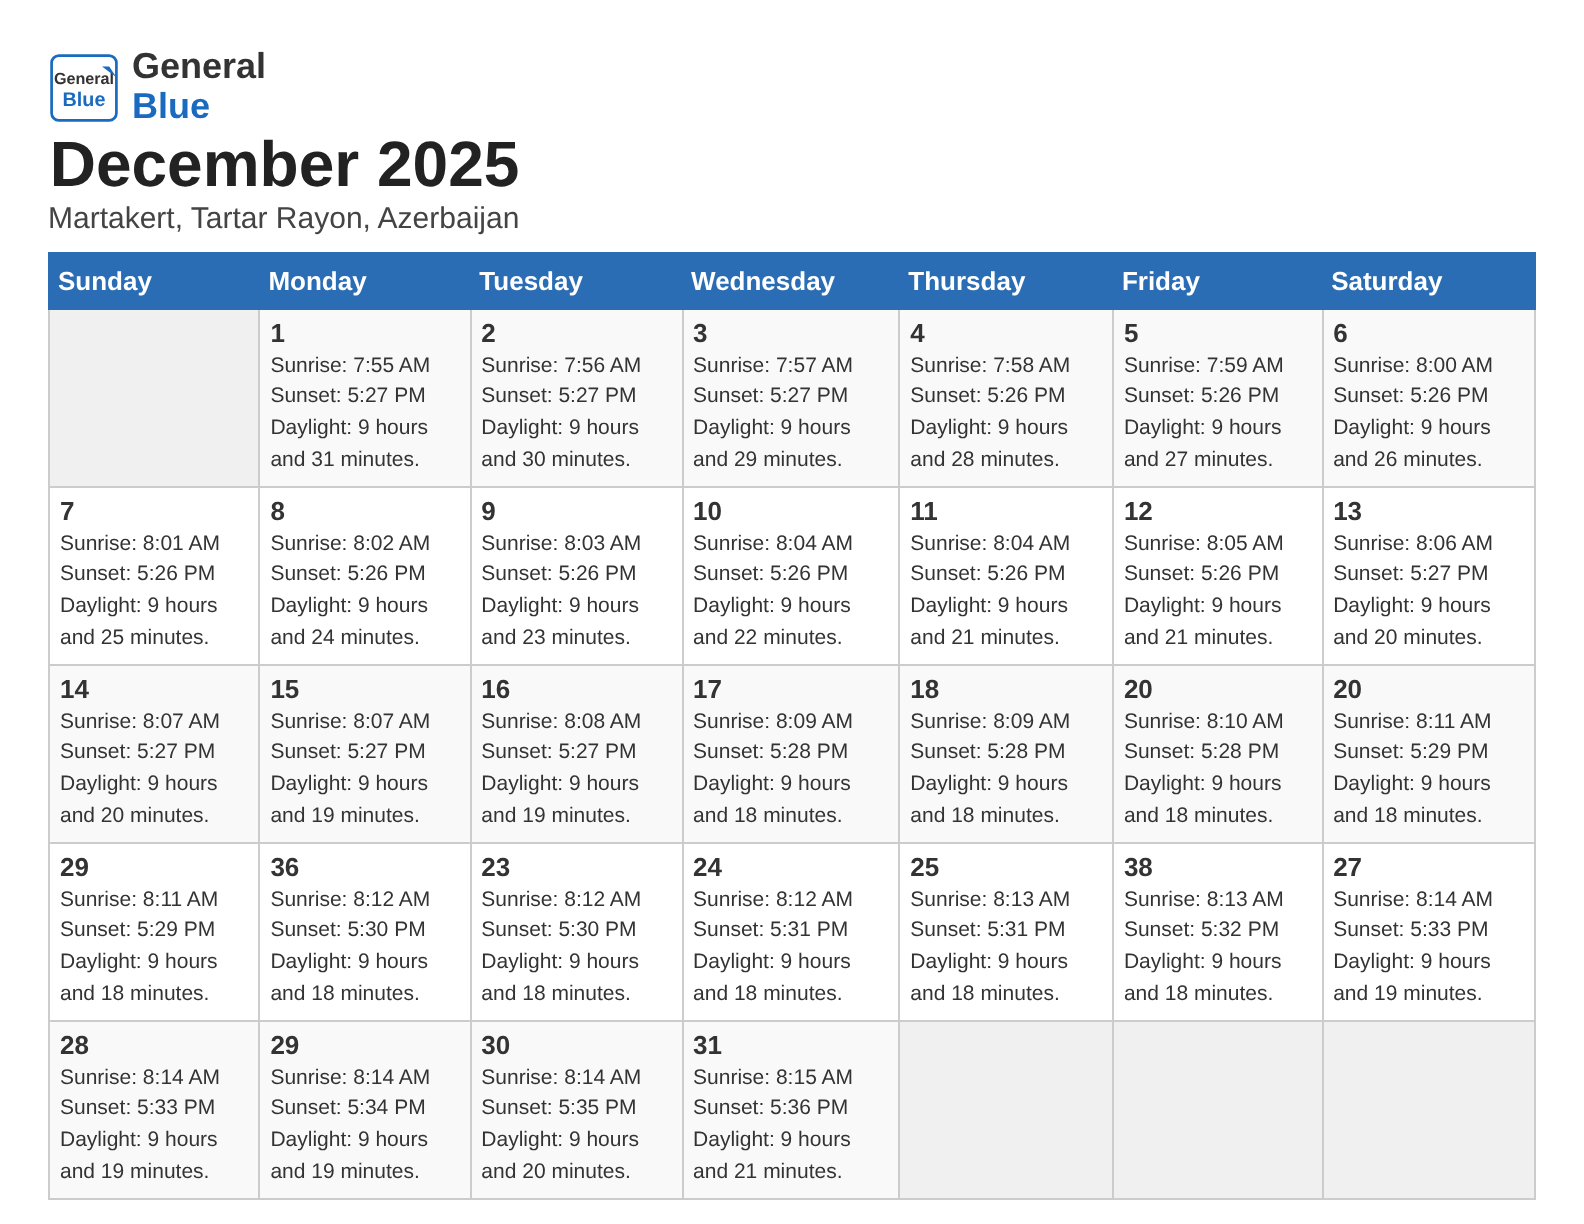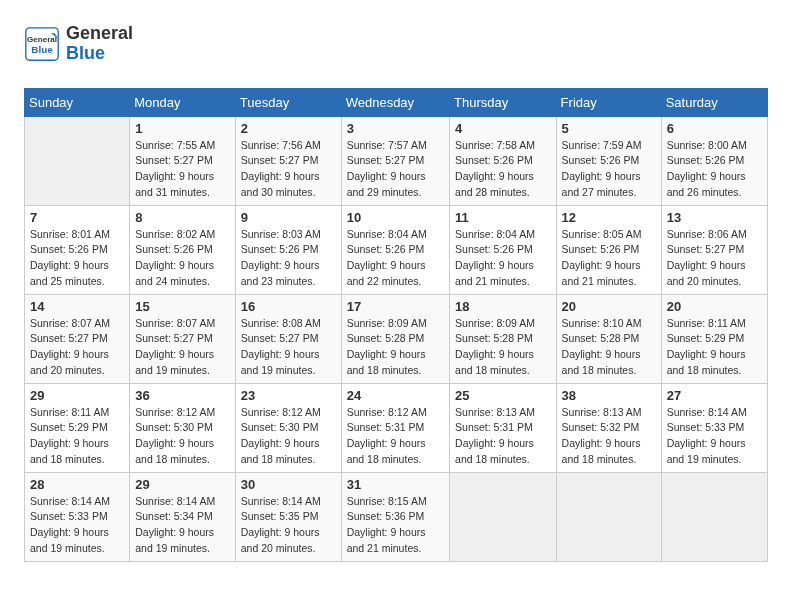--- a/index.html
+++ b/index.html
@@ -7,21 +7,21 @@
       font-family: Arial, sans-serif;
       background: #fff;
       width: 792px;
       min-height: 612px;
       padding: 20px 24px;
     }
     .header-section {
       display: flex;
       justify-content: space-between;
       align-items: flex-start;
-      margin-bottom: 24px;
+      margin-bottom: 8px;
       flex-direction: column;
     }
     .logo {
       display: flex;
       align-items: center;
       margin-top: 4px;
     }
     .logo-text {
       display: flex;
       flex-direction: column;
@@ -54,21 +54,21 @@
       font-size: 11px;
     }
     .calendar thead tr {
       background-color: #2a6db5;
       color: #fff;
     }
     .calendar thead th {
       padding: 6px 4px;
       text-align: left;
       font-size: 13px;
-      font-weight: 400;
+      font-weight: 700;
       border: 1px solid #2a6db5;
     }
     .calendar tbody tr {
       vertical-align: top;
     }
     .calendar tbody td {
       border: 1px solid #ccc;
       padding: 4px 5px;
       vertical-align: top;
       min-height: 80px;
@@ -103,20 +103,24 @@
       <rect x="2" y="2" width="36" height="36" rx="4" fill="#fff" stroke="#1a6bbf" stroke-width="1.5"></rect>
       <text x="20" y="18" text-anchor="middle" font-size="9" font-weight="bold" fill="#333" font-family="Arial">General</text>
       <text x="20" y="30" text-anchor="middle" font-size="11" font-weight="bold" fill="#1a6bbf" font-family="Arial">Blue</text>
       <polygon points="30,8 38,14 34,8" fill="#1a6bbf"></polygon>
     </svg>
     <div class="logo-text">
       <span class="logo-general">General</span>
       <span class="logo-blue">Blue</span>
     </div>
   </div>
+  <div class="title-area">
+    <div class="month-title">December 2025</div>
+    <div class="location">Martakert, Tartar Rayon, Azerbaijan</div>
+  </div>
 </div>
 
 <table class="calendar">
   <thead>
     <tr>
     <th>Sunday</th>
         <th>Monday</th>
         <th>Tuesday</th>
         <th>Wednesday</th>
         <th>Thursday</th>

